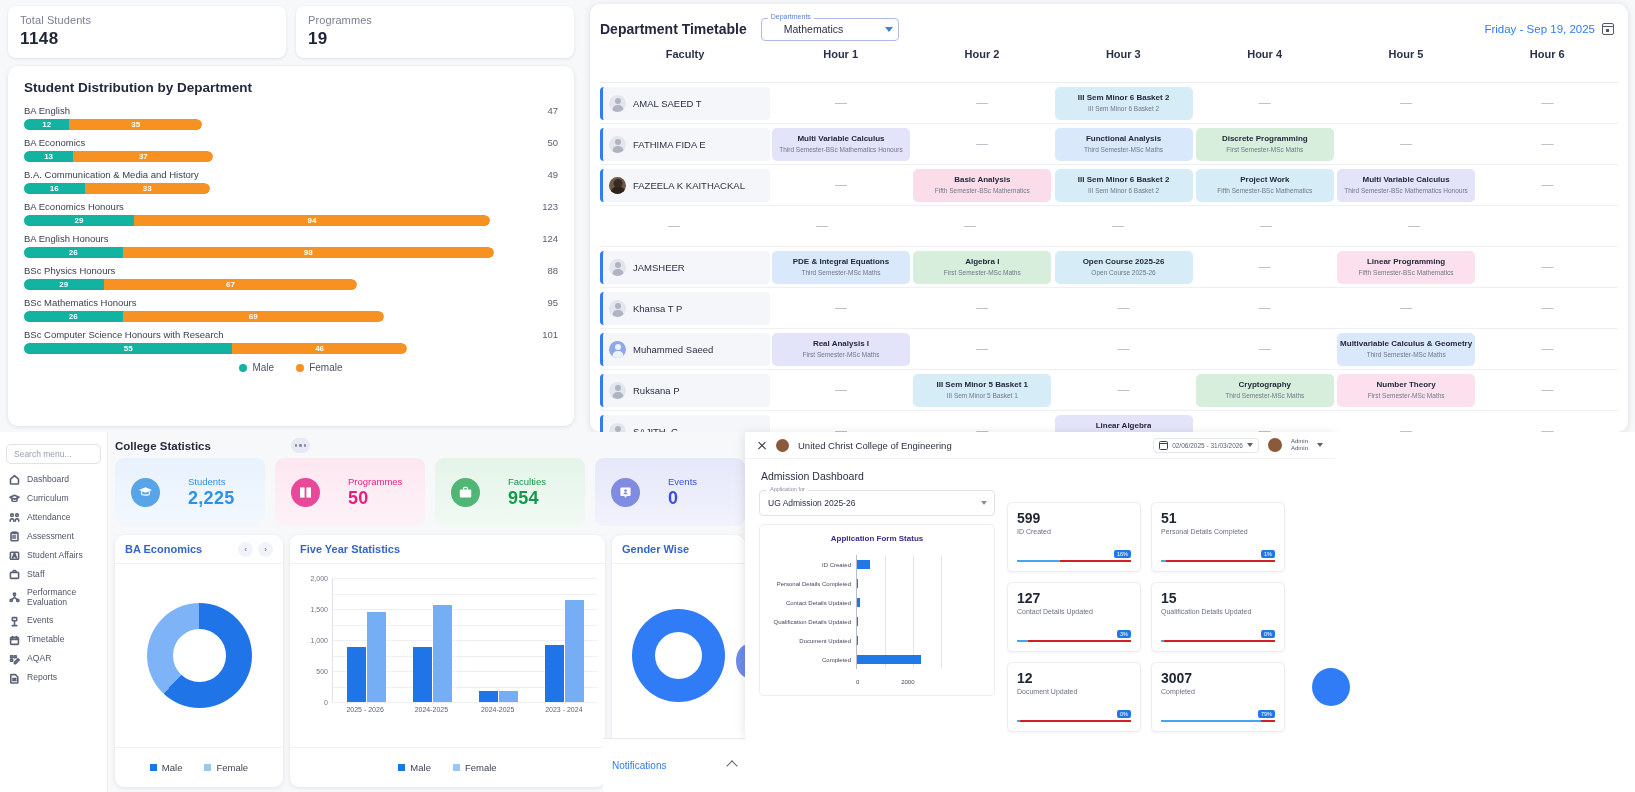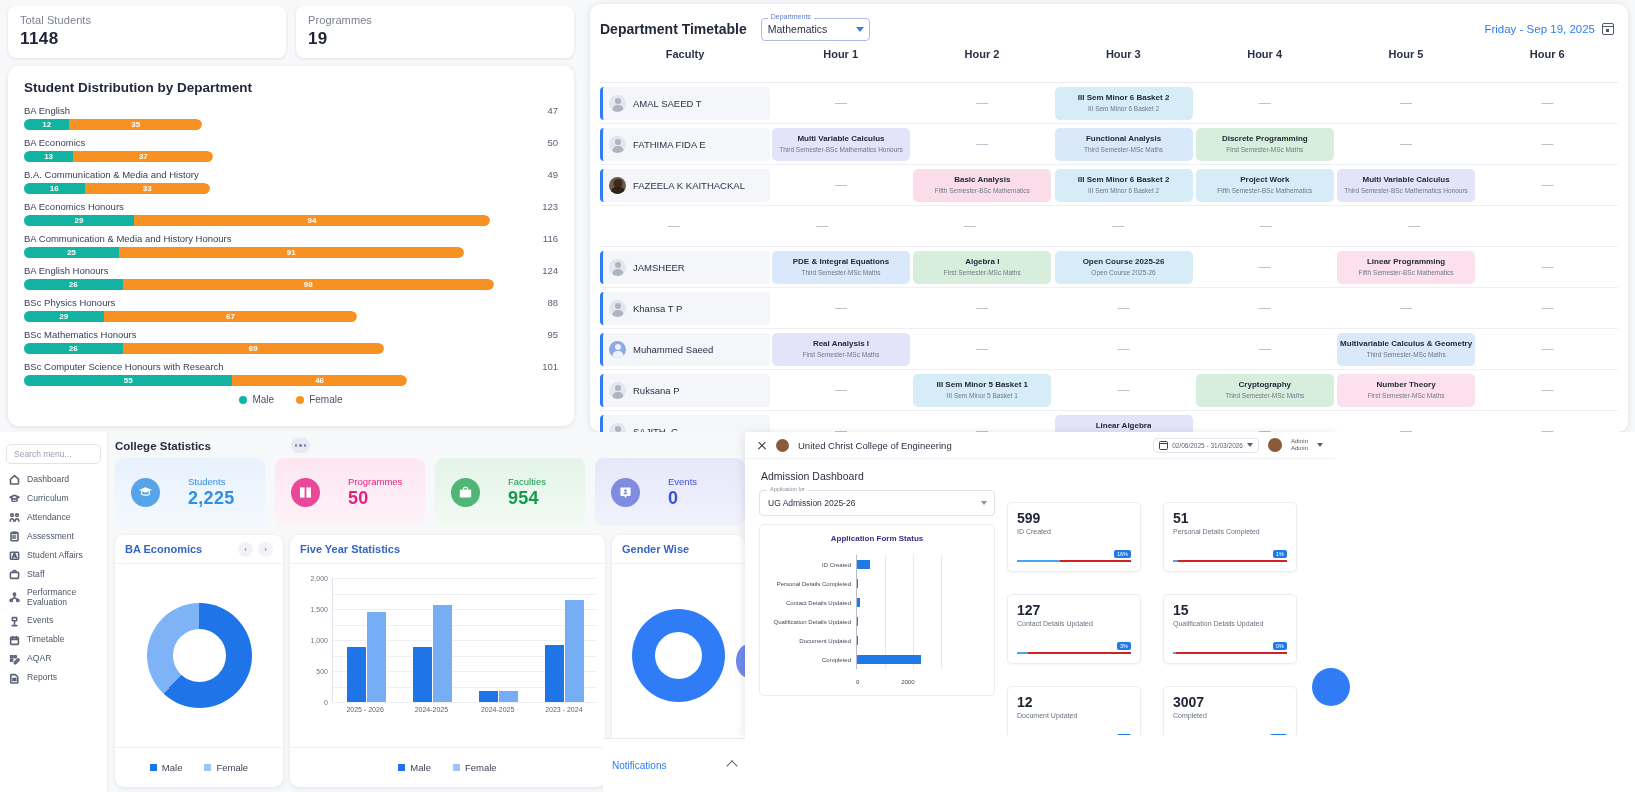--- a/index.html
+++ b/index.html
@@ -35,21 +35,21 @@
   .seg-m { background:#12b3a0; }
   .seg-f { background:#f79122; border-top-right-radius:6px; border-bottom-right-radius:6px;}
   .d-legend { display:flex; justify-content:center; gap:22px; margin-top:8px; font-size:10px; color:#4d5367;}
   .d-legend span.dot { width:8px; height:8px; border-radius:50%; display:inline-block; margin-right:5px; vertical-align:middle;}
 
   
   .panelB { position:absolute; left:582px; top:0; width:1053px; height:432px; background:#f7f8fa; }
   .tt-card { position:absolute; left:8px; top:4px; width:1038px; height:428px; background:#ffffff; border-radius:10px; box-shadow:0 1px 6px rgba(16,24,40,.12); padding:8px 10px 0 10px; overflow:hidden;}
   .tt-head { display:flex; align-items:center; height:34px; }
   .tt-title { font-size:14px; font-weight:600; color:#23283c; margin-right:14px;}
-  .dept-select { position:relative; width:109px; height:23px; border:1px solid #aebbe8; border-radius:4px; display:flex; align-items:center; padding:0 6px; }
+  .dept-select { position:relative; width:138px; height:23px; border:1px solid #aebbe8; border-radius:4px; display:flex; align-items:center; padding:0 22px; }
   .dept-select .legend { position:absolute; top:-6px; left:6px; background:#fff; padding:0 3px; font-size:7px; color:#5f7fd6; }
   .dept-select .val { font-size:10.5px; color:#2c3245; }
   .caret { position:absolute; right:5px; width:0; height:0; border-left:4px solid transparent; border-right:4px solid transparent; border-top:5px solid #3d7dea; }
   .tt-date { margin-left:auto; display:flex; align-items:center; gap:7px; color:#2f7cf6; font-size:11.5px; padding-right:4px;}
   .cal-ico { width:12px; height:12px; border:1.4px solid #51586b; border-radius:2px; position:relative; }
   .cal-ico:before { content:""; position:absolute; left:0; right:0; top:2px; height:1.4px; background:#51586b;}
   .cal-ico:after { content:""; position:absolute; left:3px; top:5px; width:3px; height:3px; background:#51586b;}
 
   .tt-grid { width:100%; }
   .tt-colhead { display:flex; border-bottom:1px solid #e9ecf2; padding-bottom:22px; margin-top:2px;}
@@ -173,21 +173,21 @@
   .afs-title { text-align:center; font-size:8px; font-weight:700; color:#3a2d8a; padding-top:9px; }
   .afs-plot { position:absolute; left:96px; right:52px; top:30px; bottom:26px; border-left:1px solid #b9bdc9; }
   .afs-vg { position:absolute; top:0; bottom:0; width:1px; background:#e6e8ee; }
   .afs-rows { position:absolute; left:0; right:0; top:0; bottom:0; display:flex; flex-direction:column; justify-content:space-around; }
   .afs-row { height:9px; display:flex; align-items:center; position:relative;}
   .afs-lbl { position:absolute; right:100%; margin-right:6px; font-size:6px; color:#43495c; white-space:nowrap;}
   .afs-bar { background:#1f7ae8; height:9px; }
   .afs-x { position:absolute; left:96px; right:52px; bottom:10px; display:flex; justify-content:space-between; }
   .afs-x span { font-size:6px; color:#43495c; }
 
-  .mf-right-cards { flex:1; display:flex; flex-wrap:wrap; gap:22px; align-content:flex-start; padding-top:12px;}
+  .mf-right-cards { flex:1; display:flex; flex-wrap:wrap; gap:10px; align-content:flex-start; padding-top:12px;}
   .mcard { width:134px; height:70px; border:1px solid #ebedf2; border-radius:5px; box-shadow:0 1px 2px rgba(16,24,40,.05); padding:7px 9px; position:relative; background:#fff;}
   .mc-val { font-size:14px; font-weight:700; color:#1f2436; }
   .mc-lbl { font-size:7px; color:#6a7083; margin-top:2px; }
   .mc-track { position:absolute; left:9px; right:9px; bottom:9px; height:2px; background:#cf2222; }
   .mc-fill { position:absolute; left:0; top:0; height:2px; background:#4aa3f0; }
   .mc-badge { position:absolute; right:9px; bottom:13px; background:#1f7ae8; color:#fff; font-size:5.5px; padding:1px 3px; border-radius:2px; }
   .panelF-overlap { position:absolute; left:1312px; top:668px; width:38px; height:38px; border-radius:50%; background:#2f7cf6; z-index:1;}
   .leftedge-circle { position:absolute; left:736px; top:644px; width:26px; height:34px; border-radius:50%; background:#6f8bea; }
   .bottom-white { position:absolute; left:745px; top:735px; width:590px; height:57px; background:#ffffff; }
   .fill-right-bottom { position:absolute; left:1335px; top:432px; width:300px; height:360px; background:#ffffff; }
@@ -245,30 +245,20 @@
             </div>
           </div>
           <div class="d-row">
             <div class="d-head">
               <span class="d-name">BA Economics Honours</span>
               <span class="d-total">123</span>
             </div>
             <div class="d-bar" style="width:87.29032258064517%">
               <div class="d-seg seg-m" style="width:23.577235772357724%">29</div>
               <div class="d-seg seg-f" style="width:76.42276422764228%">94</div>
-            </div>
-          </div>
-          <div class="d-row">
-            <div class="d-head">
-              <span class="d-name">BA Communication &amp; Media and History Honours</span>
-              <span class="d-total">116</span>
-            </div>
-            <div class="d-bar" style="width:82.32258064516128%">
-              <div class="d-seg seg-m" style="width:21.551724137931032%">25</div>
-              <div class="d-seg seg-f" style="width:78.44827586206897%">91</div>
             </div>
           </div>
           <div class="d-row">
             <div class="d-head">
               <span class="d-name">BA English Honours</span>
               <span class="d-total">124</span>
             </div>
             <div class="d-bar" style="width:88%">
               <div class="d-seg seg-m" style="width:20.967741935483872%">26</div>
               <div class="d-seg seg-f" style="width:79.03225806451613%">98</div>

